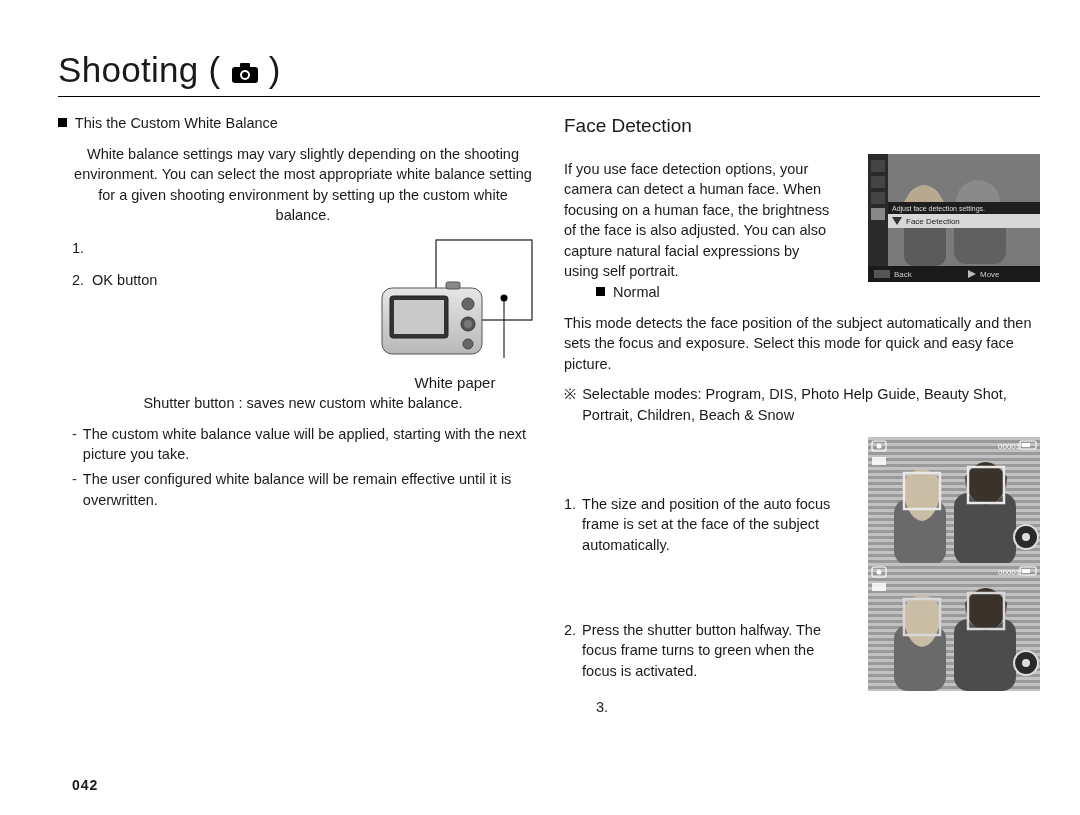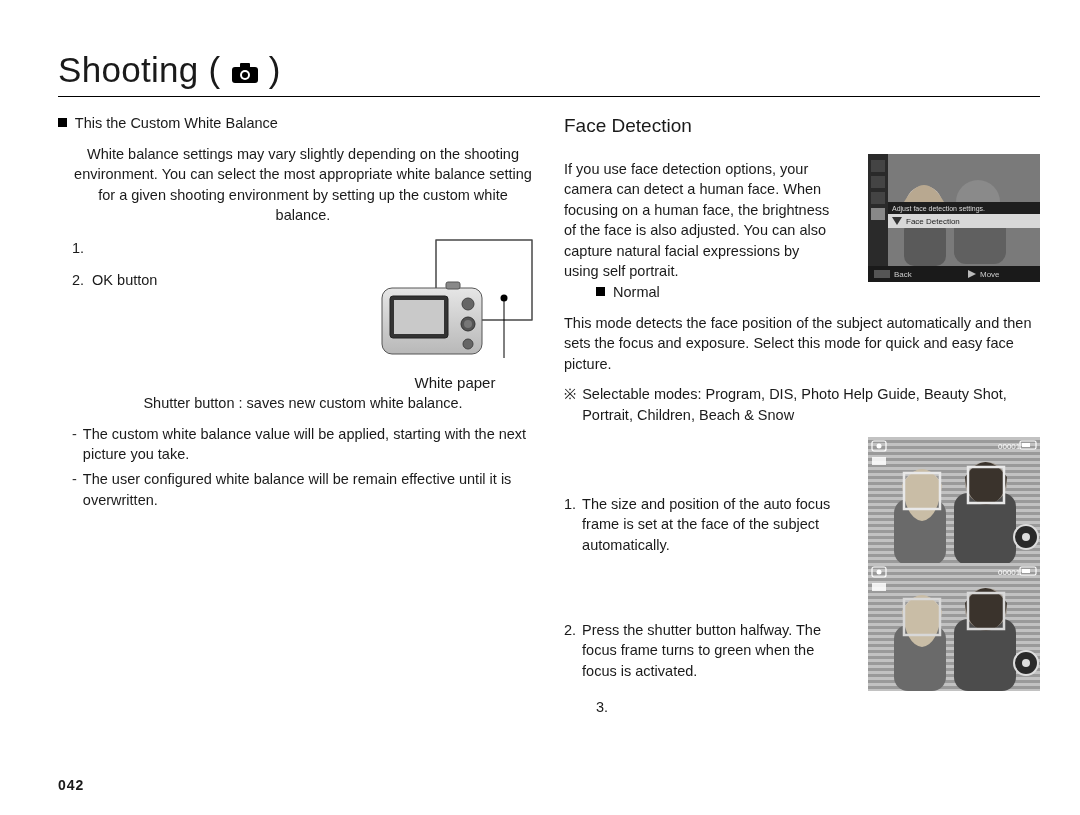--- a/index.html
+++ b/index.html
@@ -22,21 +22,21 @@
   .camera-fig .caption{font-size:15px;margin-top:4px;}
   .defs{display:flex;gap:8px;margin:0 0 4px 0;padding-left:14px;}
   .defs .term{width:96px;}
   .bullet{display:flex;gap:6px;padding-left:14px;margin:0 0 4px 0;}
   .bullet .dash{color:#333;}
   .starline{display:flex;gap:6px;margin-top:8px;}
   .starline .star{font-family:serif;}
   .flex-two{display:flex;gap:30px;align-items:flex-end;margin-top:8px;}
   .flex-two .txt{flex:1;}
   .lcd-img{width:172px;height:128px;flex:none;}
-  .pagenum{position:absolute;left:58px;bottom:22px;font-weight:700;font-size:14px;letter-spacing:1px;}
+  .pagenum{position:absolute;left:72px;bottom:22px;font-weight:700;font-size:14px;letter-spacing:1px;}
   .lcd-svg{display:block;}
   .mt6{margin-top:6px;padding-left:32px;}
   .mt12{margin-top:12px;}
 </style>
 </head>
 <body>
 
 <div class="page">
   <h1 class="page-title">
     <span>Shooting (</span>

